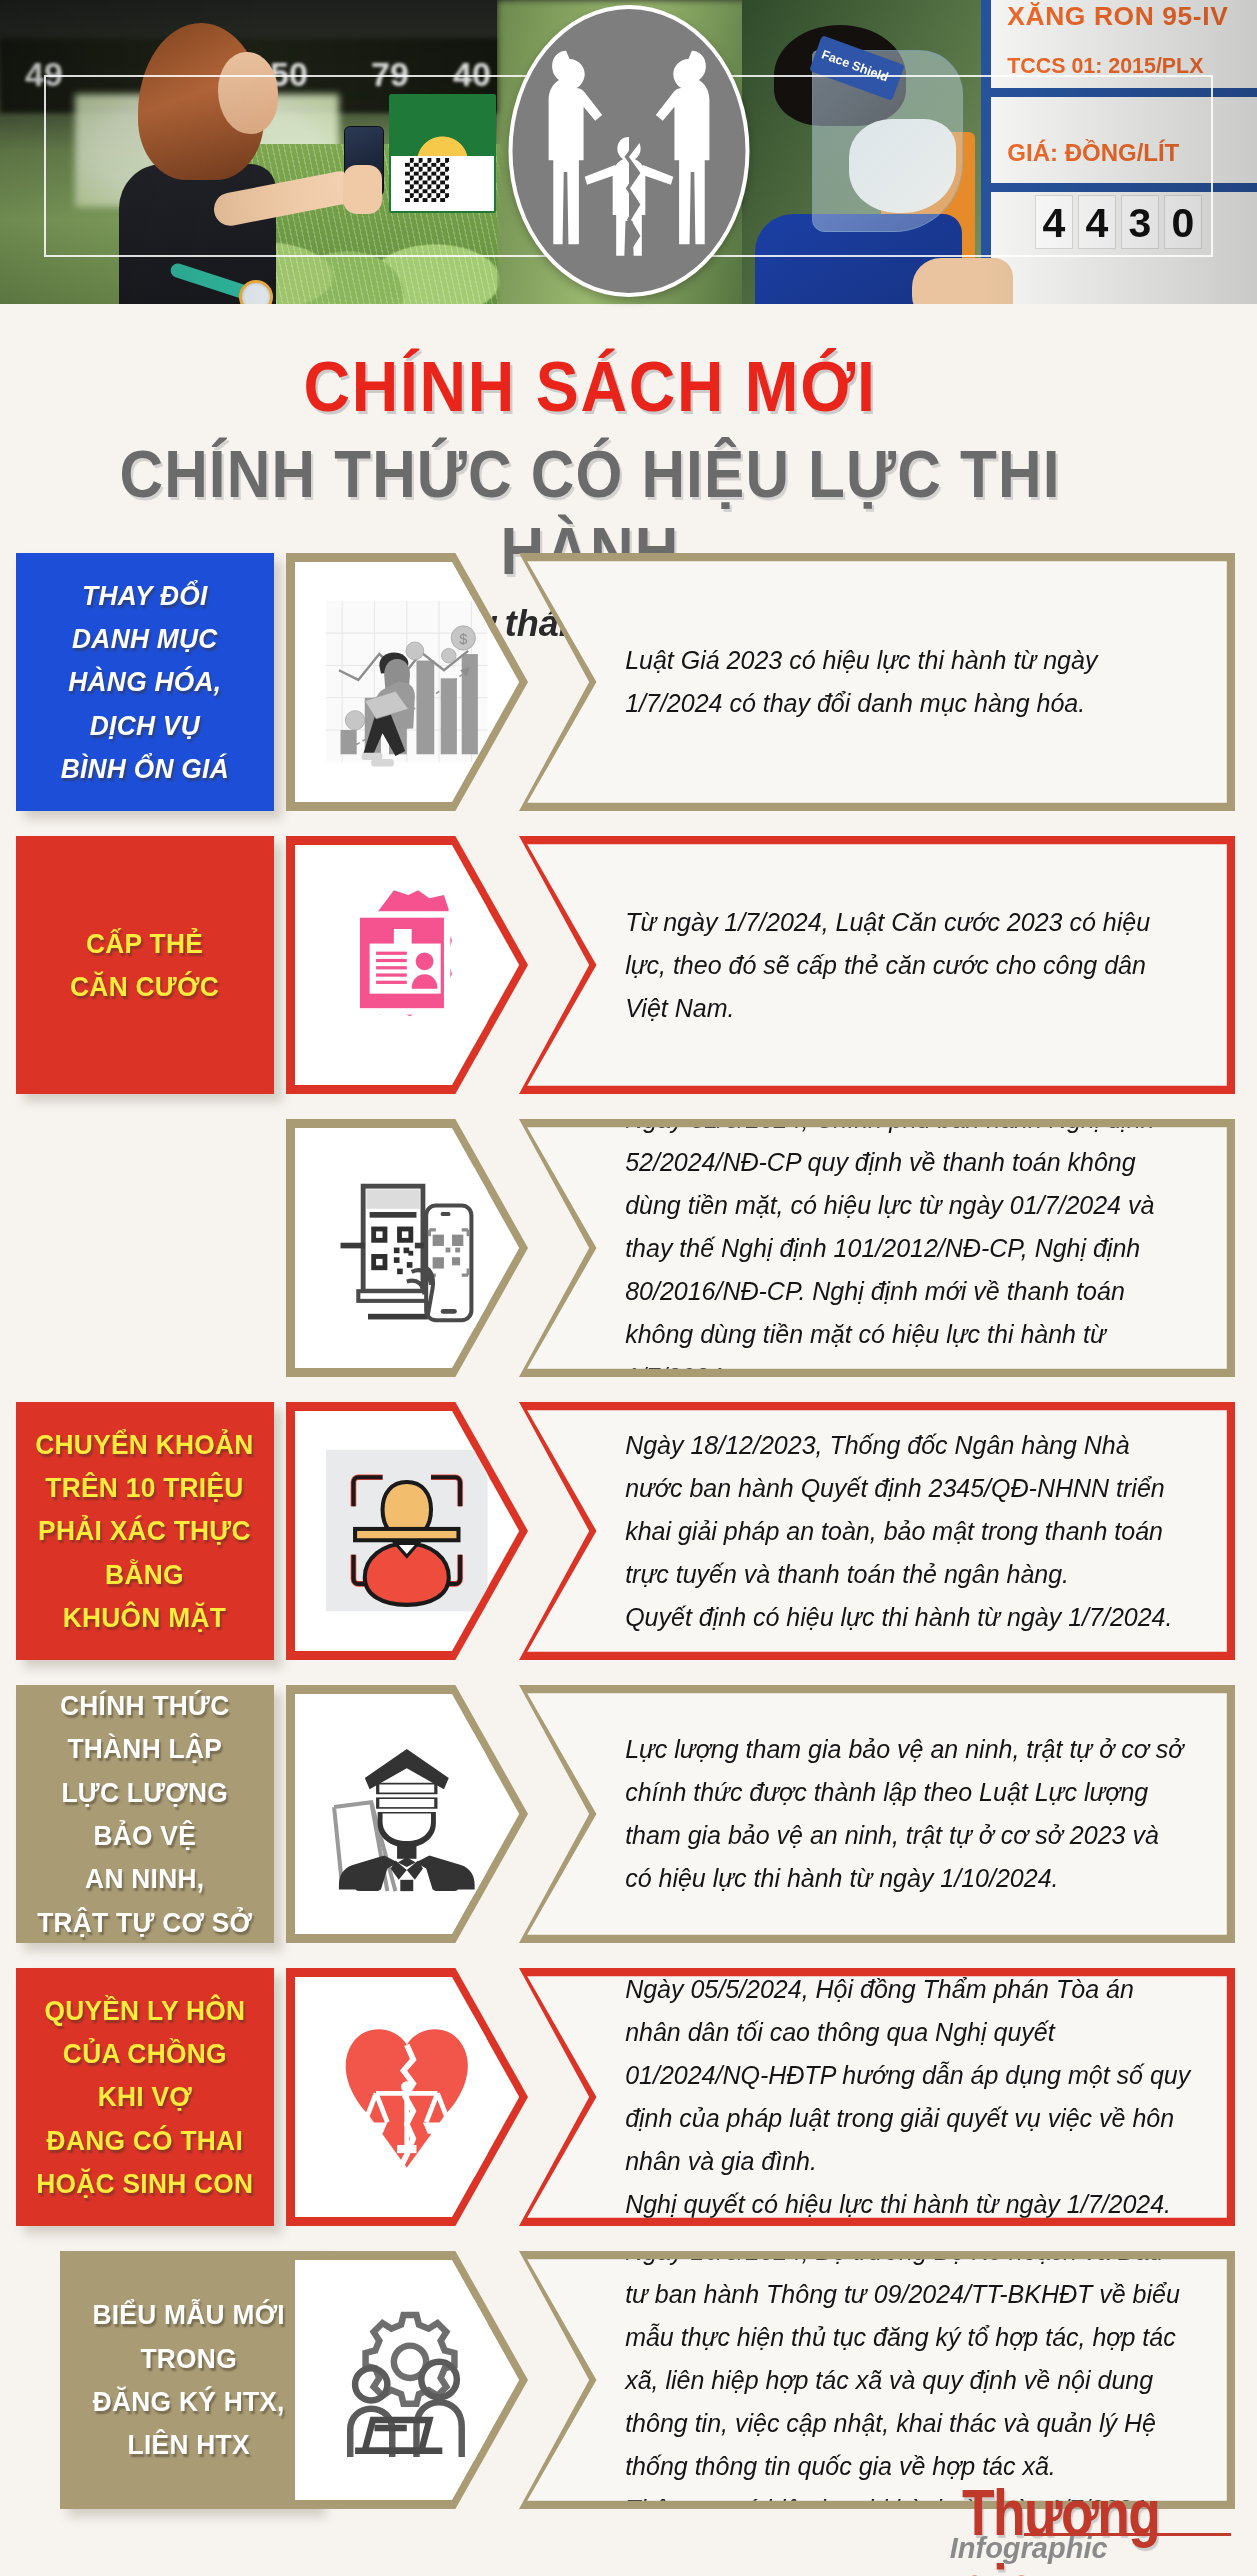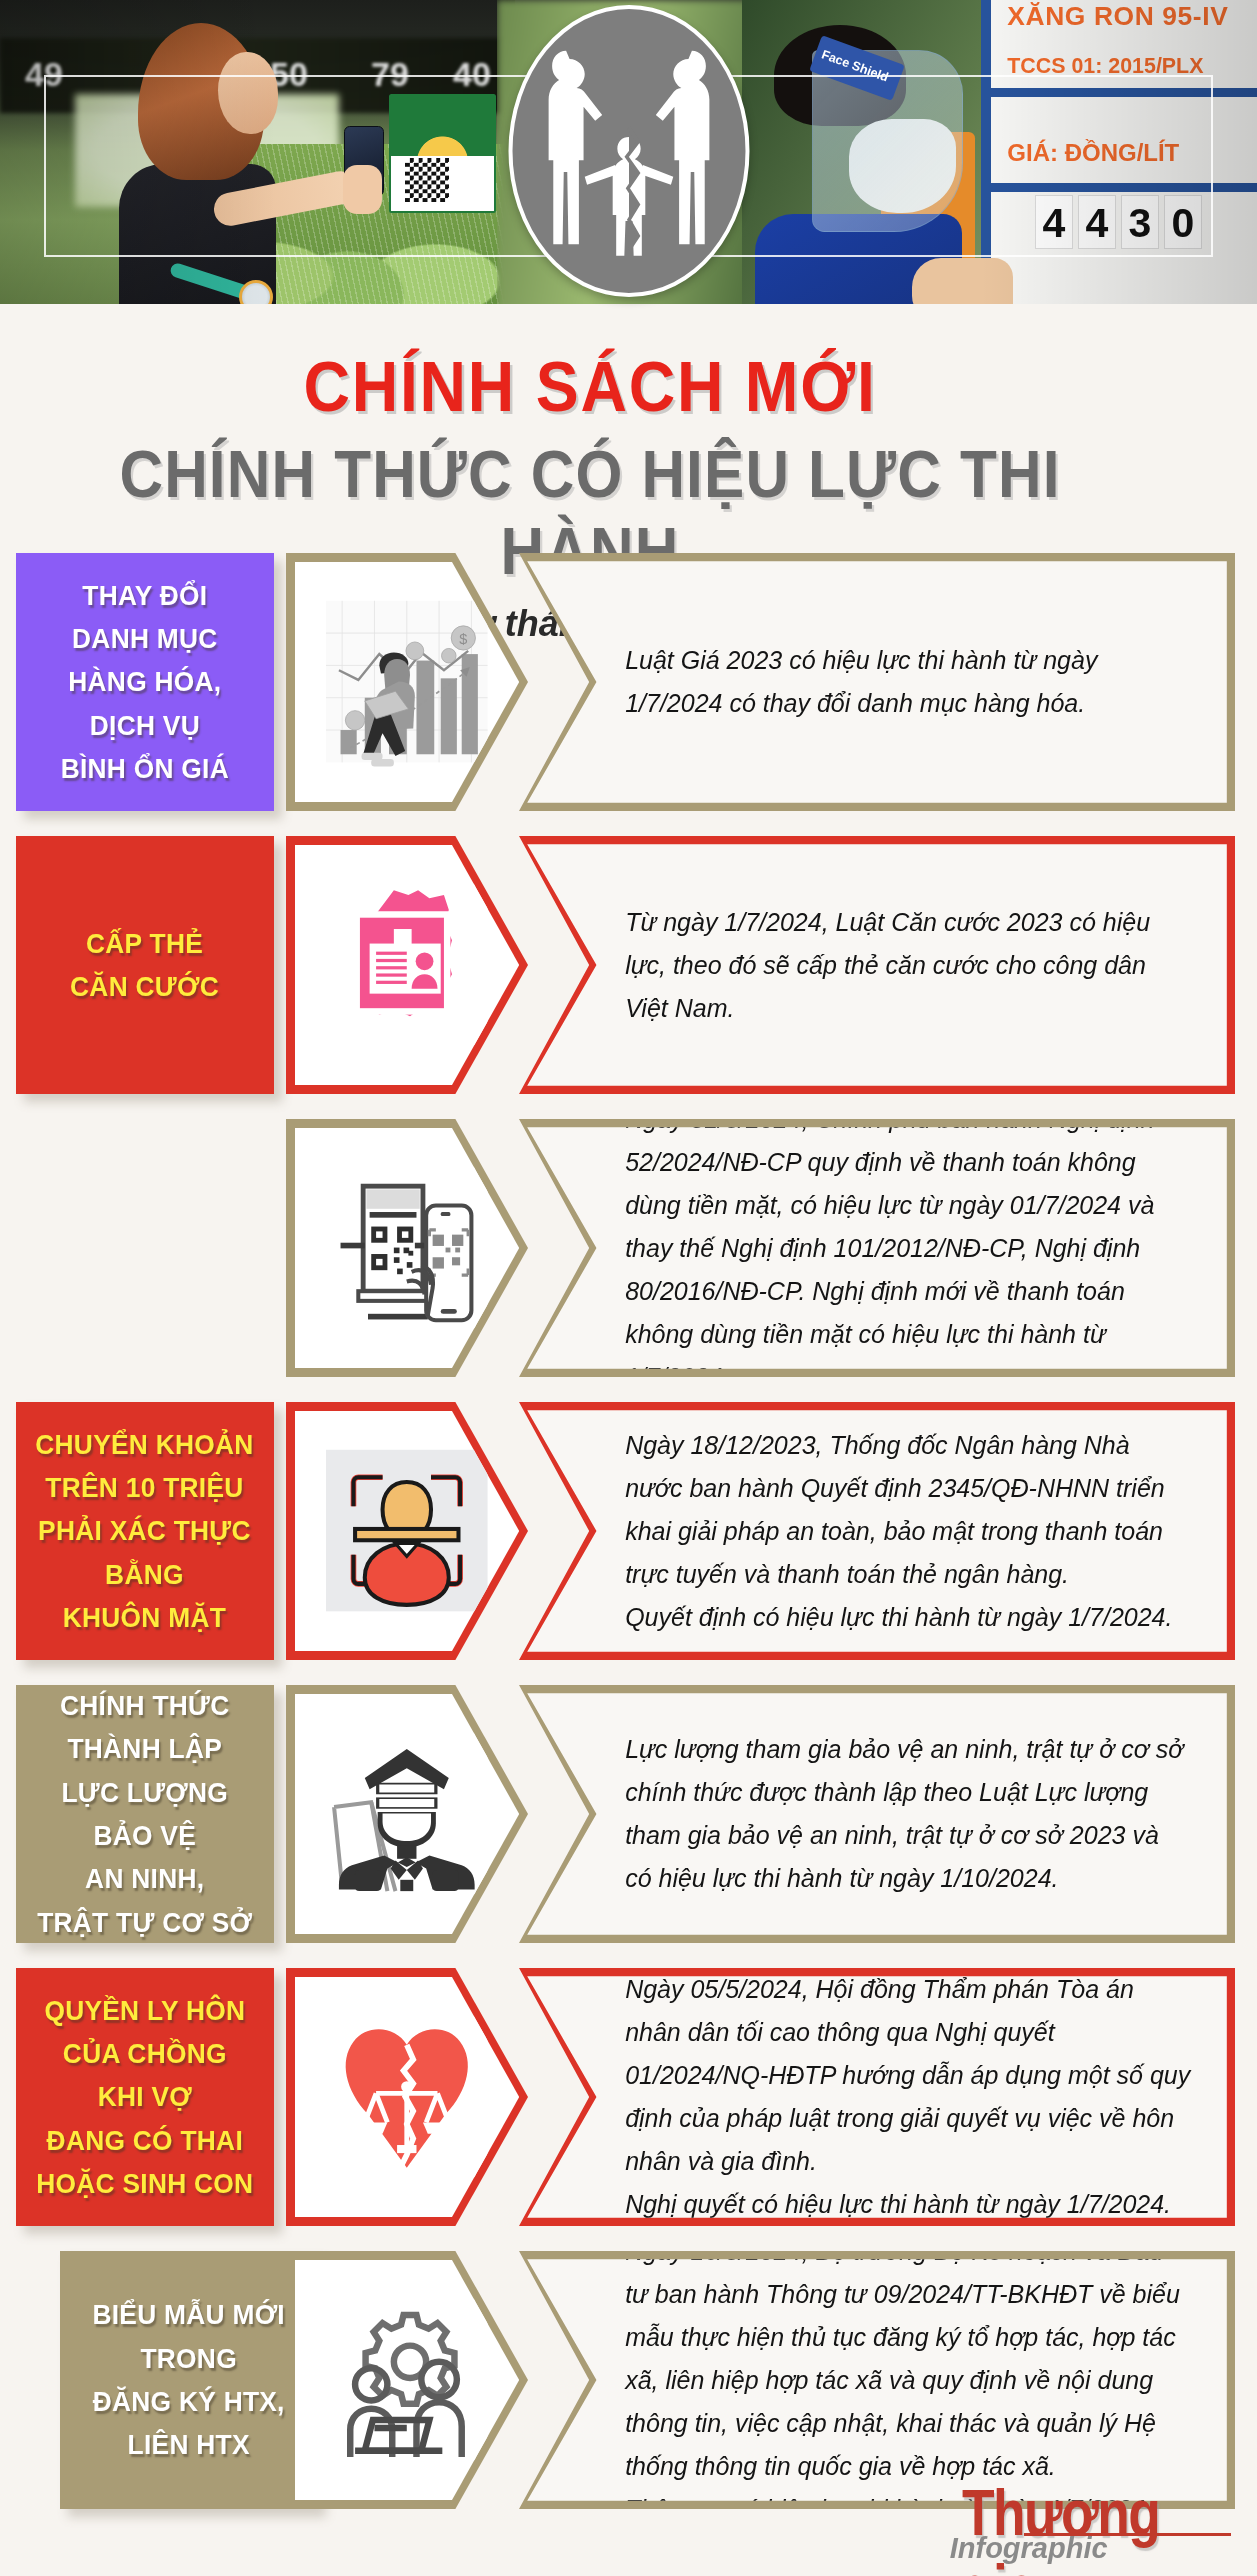--- a/index.html
+++ b/index.html
@@ -260,21 +260,21 @@
 </div>
 
 <div class="titles">
   <div class="t-red">CHÍNH SÁCH MỚI</div>
   <div class="t-gray">CHÍNH THỨC CÓ HIỆU LỰC THI HÀNH</div>
   <div class="t-sub">từ tháng 7/2024</div>
 </div>
 
 <div class="rows" id="rows">
     <div class="row">
-      <div class="label-box" style="background: #8b5cf6;">
+      <div class="label-box" style="background: #1d4ed8; font-style: italic;">
         <div class="label-text" style="color: rgb(255, 255, 255);">THAY ĐỔI<br>DANH MỤC<br>HÀNG HÓA,<br>DỊCH VỤ<br>BÌNH ỔN GIÁ</div>
       </div>
       <div class="icon-box" style="background: rgb(169, 156, 117);">
         <div class="icon-inner" style="background: rgb(255, 255, 255);">
           <div class="icon-art">
     <svg viewBox="0 0 200 200">
       <rect x="0" y="0" width="200" height="200" fill="#fafafa"></rect>
       <g stroke="#e2e2e2" stroke-width="1">
         <path d="M20 0V200M60 0V200M100 0V200M140 0V200M180 0V200M0 40H200M0 80H200M0 120H200M0 160H200"></path>
       </g>

